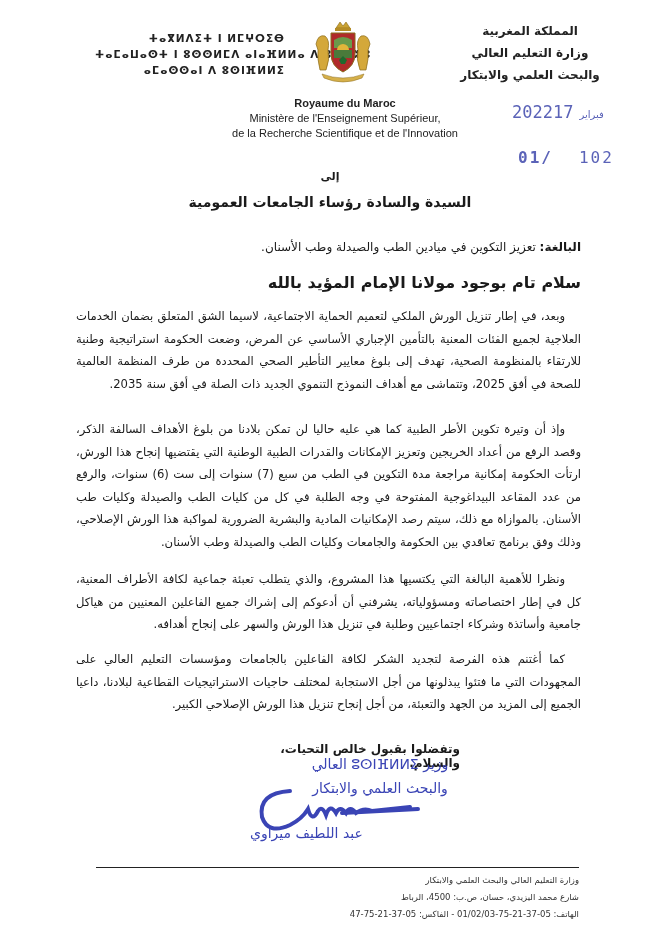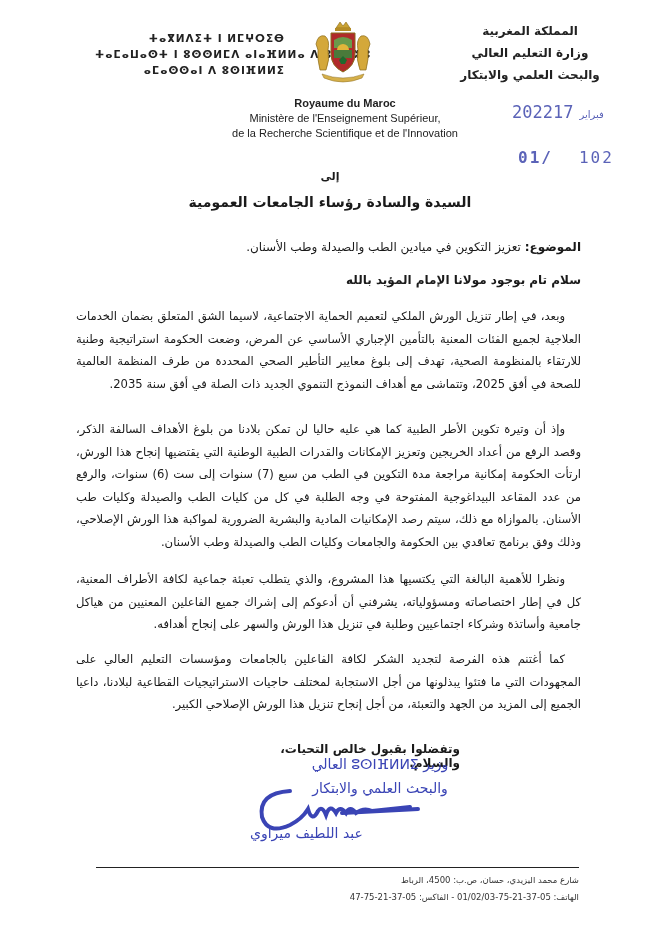--- a/index.html
+++ b/index.html
@@ -32,21 +32,21 @@
     .stamp-ref .n { font-weight: normal; margin-left: 26px; }
 
     
     .to { left: 310px; top: 170px; width: 40px; text-align: center; direction: rtl; font-size: 11px; font-weight: bold; }
     .to-name { left: 180px; top: 194px; width: 300px; text-align: center; direction: rtl; font-size: 14px; font-weight: bold; }
 
     
     .subject { right: 78px; top: 240px; width: 520px; direction: rtl; text-align: right; font-size: 12px; }
     .subject .k { font-weight: bold; }
 
-    .salute { right: 78px; top: 273px; width: 520px; direction: rtl; text-align: right; font-size: 12px; font-weight: bold; }
+    .salute { right: 78px; top: 273px; width: 520px; direction: rtl; text-align: right; font-size: 16px; font-weight: bold; }
 
     
     .body { right: 78px; width: 505px; direction: rtl; text-align: justify; font-size: 11.6px; line-height: 22.5px; }
     .p1 { top: 305px; }
     .p2 { top: 418px; }
     .p3 { top: 568px; }
     .p4 { top: 648px; }
     .body p { margin: 0; text-indent: 16px; }
 
     .closing { left: 230px; top: 742px; width: 230px; text-align: right; direction: rtl; font-size: 12px; font-weight: bold; }
@@ -105,21 +105,21 @@
   <span>2022</span><span class="m">فبراير</span><span style="letter-spacing:4px;">17</span>
 </div>
 <div class="abs stamp stamp-ref">
   <span>01/</span><span class="n">102</span>
 </div>
 
 <div class="abs to">إلى</div>
 <div class="abs to-name">السيدة والسادة رؤساء الجامعات العمومية</div>
 
 <div class="abs subject">
-  <span class="k">الموضوع:</span>
+  <span class="k">البالغة:</span>
   <span>تعزيز التكوين في ميادين الطب والصيدلة وطب الأسنان.</span>
 </div>
 
 <div class="abs salute">سلام تام بوجود مولانا الإمام المؤيد بالله</div>
 
 <div class="abs body p1">
     <p>وبعد، في إطار تنزيل الورش الملكي لتعميم الحماية الاجتماعية، لاسيما الشق المتعلق بضمان الخدمات العلاجية لجميع الفئات المعنية بالتأمين الإجباري الأساسي عن المرض، وضعت الحكومة استراتيجية وطنية للارتقاء بالمنظومة الصحية، تهدف إلى بلوغ معايير التأطير الصحي المحددة من طرف المنظمة العالمية للصحة في أفق 2025، وتتماشى مع أهداف النموذج التنموي الجديد ذات الصلة في أفق سنة 2035.</p>
   </div>
 <div class="abs body p2">
     <p>وإذ أن وتيرة تكوين الأطر الطبية كما هي عليه حاليا لن تمكن بلادنا من بلوغ الأهداف السالفة الذكر، وقصد الرفع من أعداد الخريجين وتعزيز الإمكانات والقدرات الطبية الوطنية التي يقتضيها إنجاح هذا الورش، ارتأت الحكومة إمكانية مراجعة مدة التكوين في الطب من سبع (7) سنوات إلى ست (6) سنوات، والرفع من عدد المقاعد البيداغوجية المفتوحة في وجه الطلبة في كل من كليات الطب والصيدلة وكليات طب الأسنان. بالموازاة مع ذلك، سيتم رصد الإمكانيات المادية والبشرية الضرورية لمواكبة هذا الورش الإصلاحي، وذلك وفق برنامج تعاقدي بين الحكومة والجامعات وكليات الطب والصيدلة وطب الأسنان.</p>
@@ -140,15 +140,16 @@
 <div class="abs sig-line">
   <svg width="200" height="60" viewBox="0 0 200 60">
     <path d="M40 8 Q8 10 12 34 Q18 52 40 42 Q52 36 58 26 Q62 40 68 28 Q72 22 76 32 Q80 20 86 30 Q90 22 96 30 Q100 22 106 30 Q114 24 122 28 L160 24" fill="none" stroke="#3a44b5" stroke-width="4" stroke-linecap="round"></path>
     <path d="M92 30 L168 26" fill="none" stroke="#3a44b5" stroke-width="4" stroke-linecap="round"></path>
   </svg>
 </div>
 <div class="abs sig-name">عبد اللطيف ميراوي</div>
 
 <div class="abs footer-rule"></div>
 <div class="abs footer">
+  <div>وزارة التعليم العالي والبحث العلمي والابتكار</div>
   <div>شارع محمد اليزيدي، حسان، ص.ب: 4500، الرباط</div>
   <div>الهاتف: 05-37-21-75-01/02/03 - الفاكس: 05-37-21-75-47</div>
 </div>
 
 </body></html>

